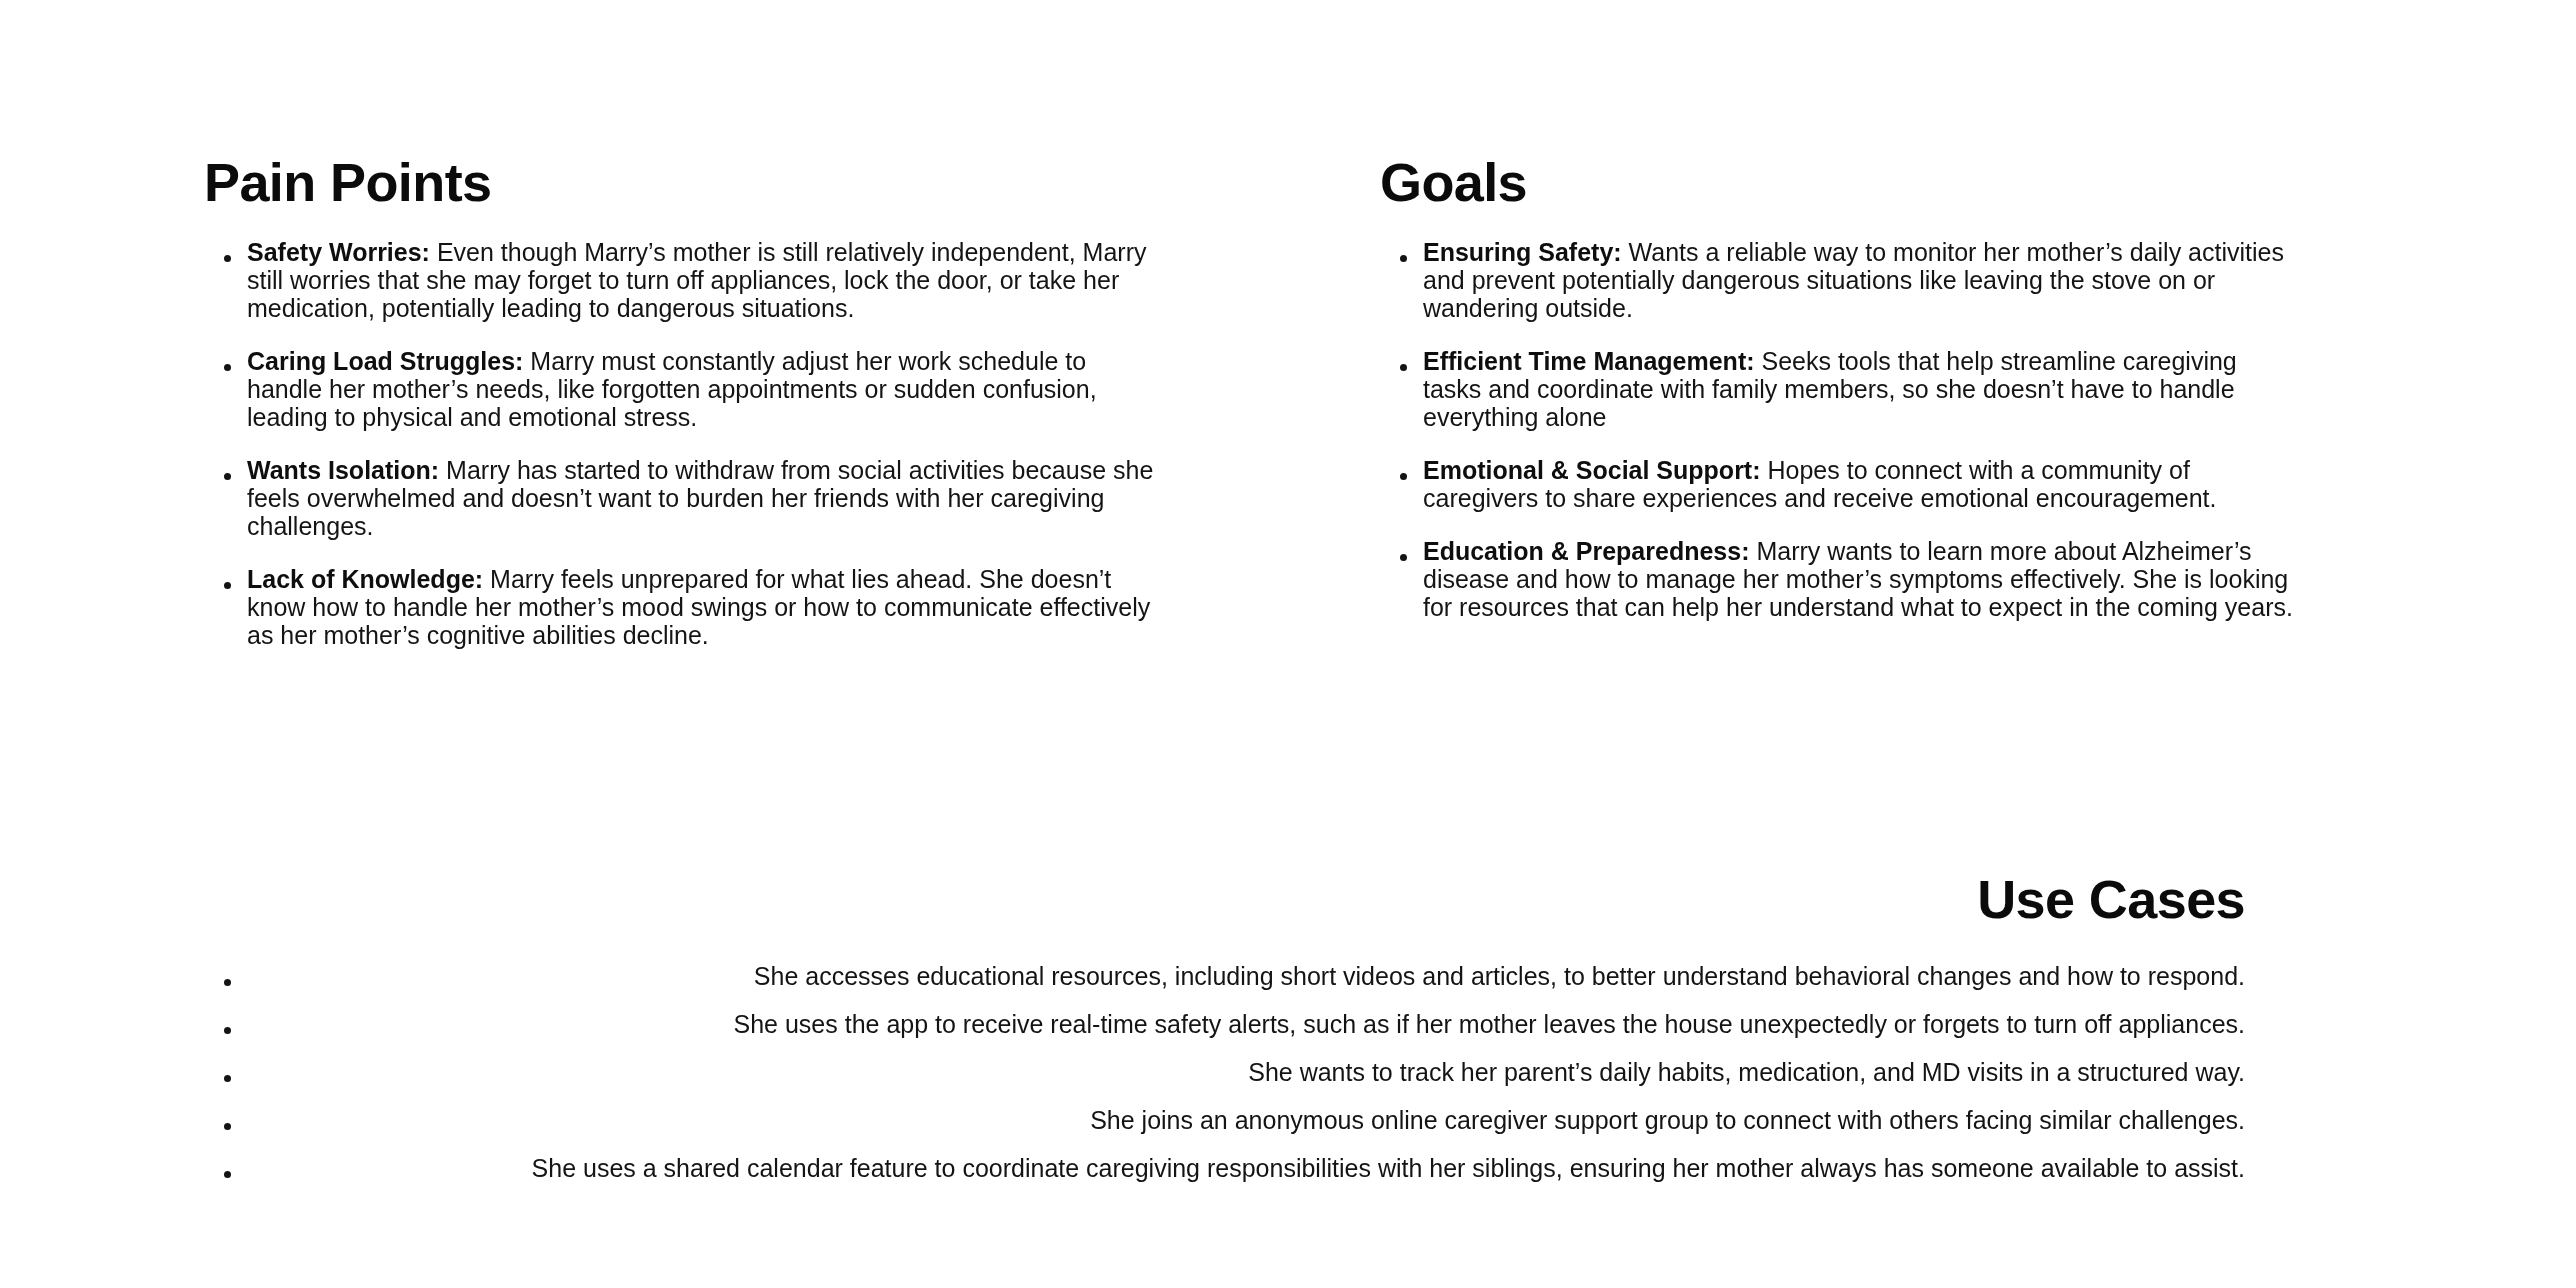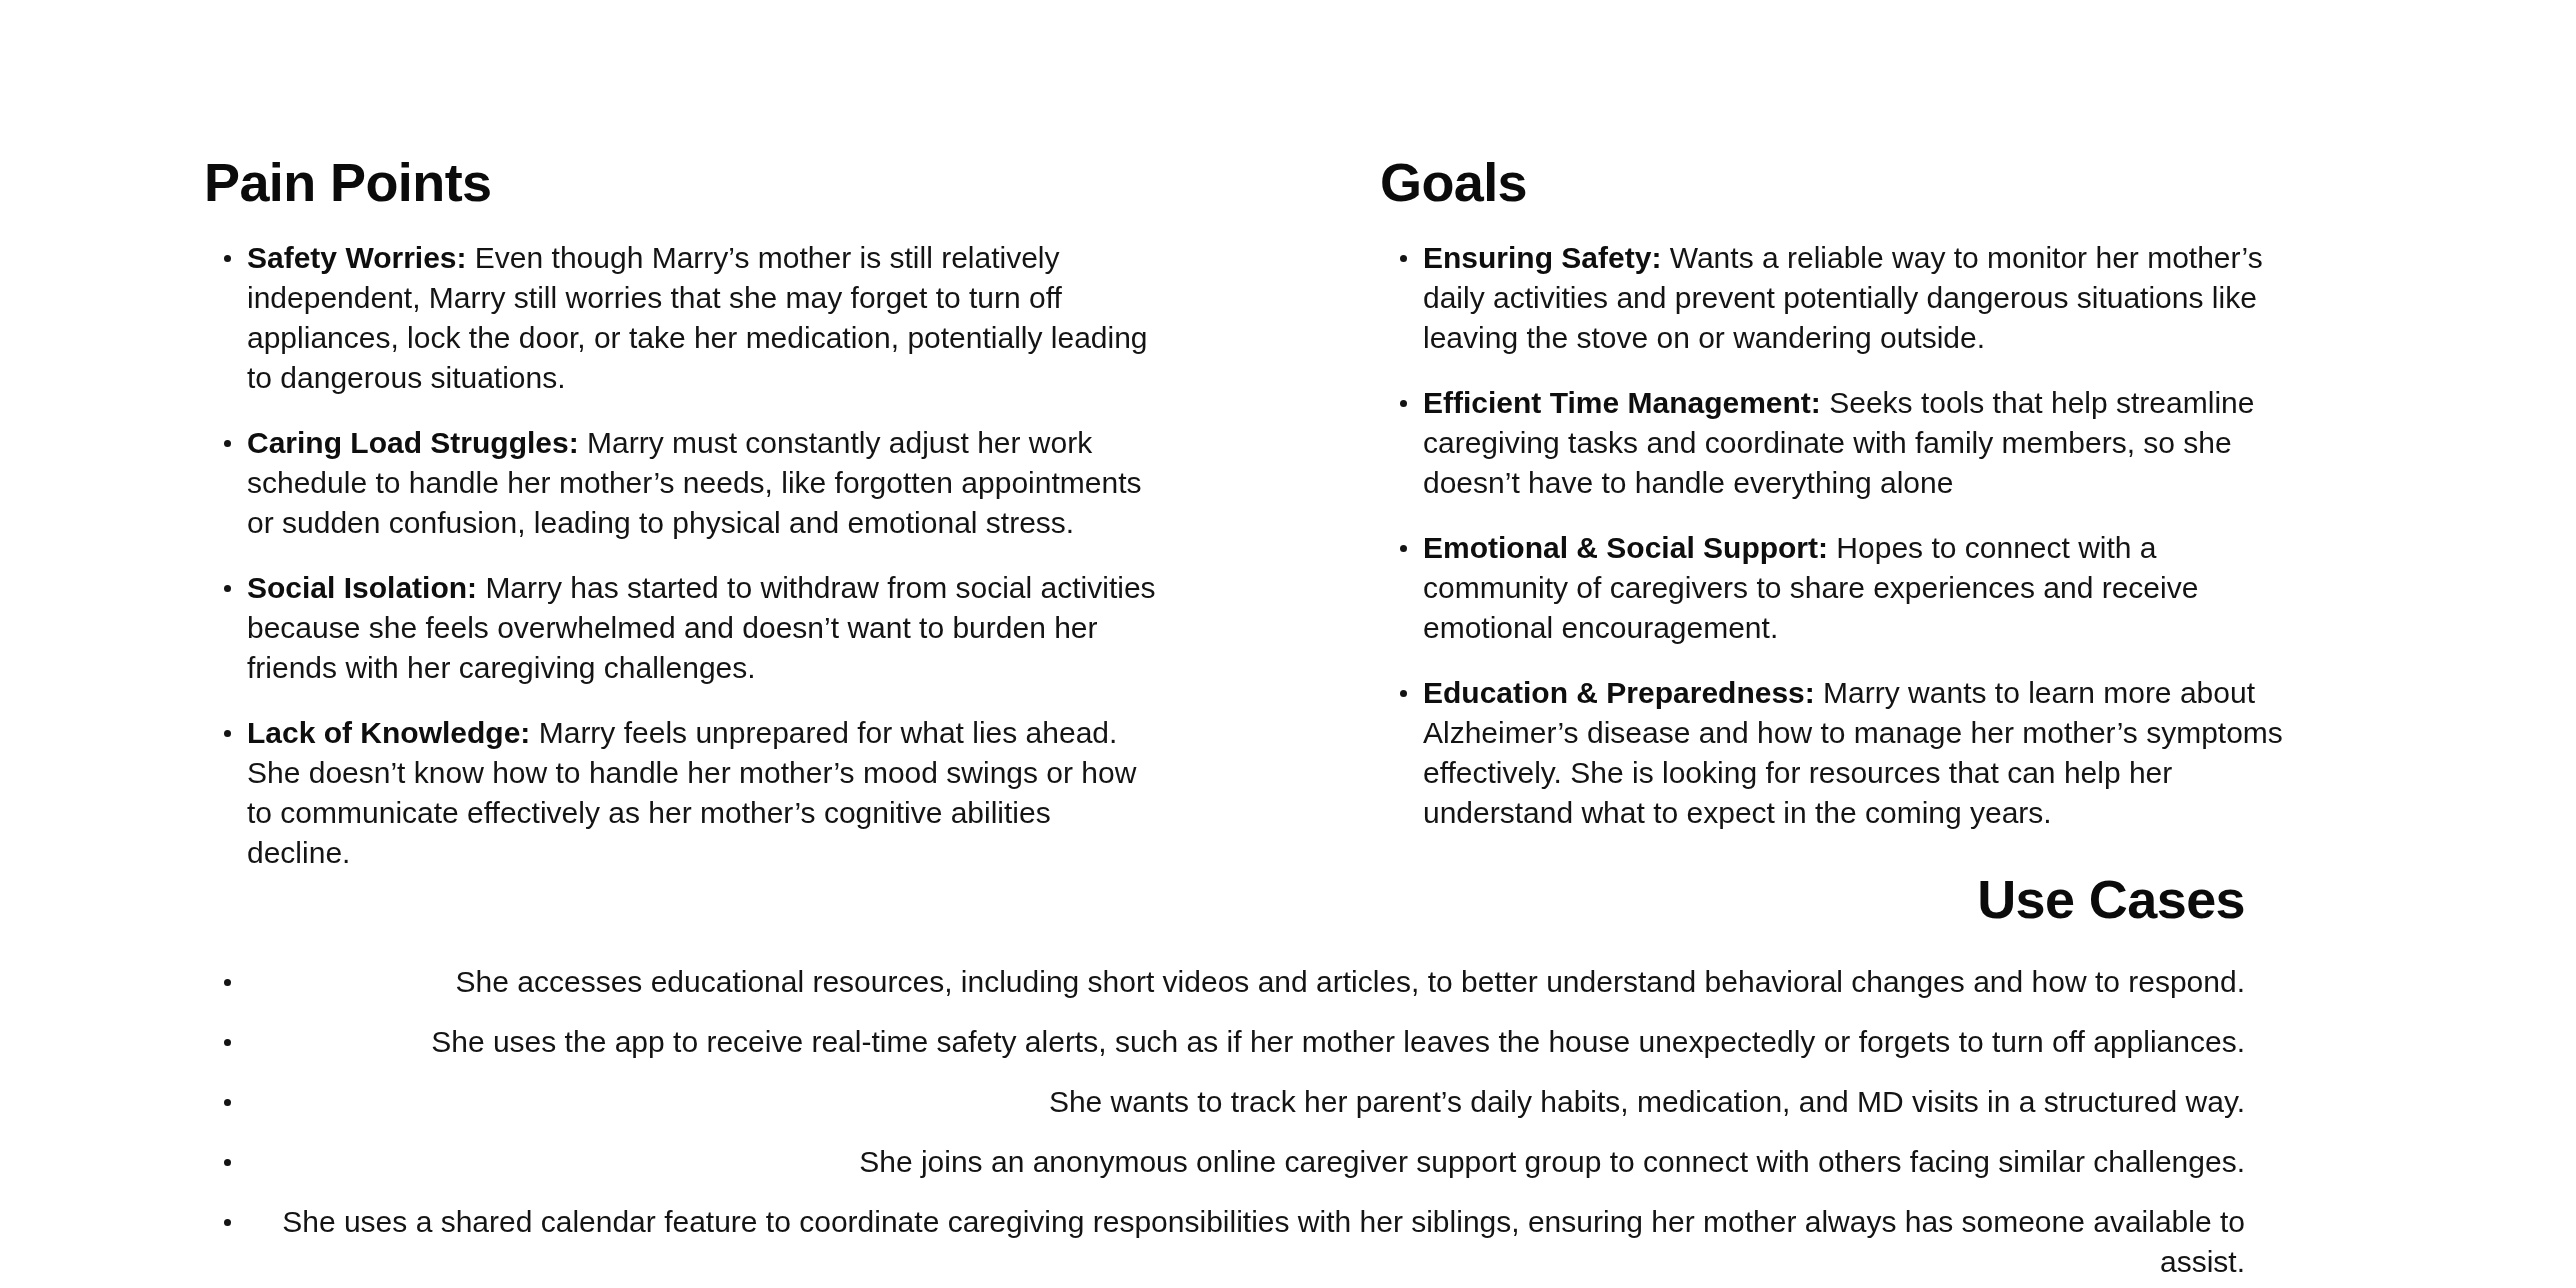--- a/index.html
+++ b/index.html
@@ -35,22 +35,22 @@
   .use-cases   .section-title { margin-bottom: 38px; }
 
   ul.bullet-list {
     list-style: none;
     margin: 0;
     padding: 0;
   }
   ul.bullet-list li {
     position: relative;
     padding-left: 43px;
-    font-size: 30px;
-    line-height: 40px;
+    font-size: 25px;
+    line-height: 28px;
     margin-bottom: 25px;
     color: #141414;
   }
   .use-cases ul.bullet-list li { margin-bottom: 20px; }
   ul.bullet-list li:last-child { margin-bottom: 0; }
 
   .bullet-dot {
     position: absolute;
     left: 19.5px;
     top: 17px;
@@ -75,21 +75,21 @@
       <span class="item-label">Safety Worries: </span>
       <span class="item-text">Even though Marry’s mother is still relatively independent, Marry still worries that she may forget to turn off appliances, lock the door, or take her medication, potentially leading to dangerous situations.</span>
     </li>
     <li>
       <span class="bullet-dot"></span>
       <span class="item-label">Caring Load Struggles: </span>
       <span class="item-text">Marry must constantly adjust her work schedule to handle her mother’s needs, like forgotten appointments or sudden confusion, leading to physical and emotional stress.</span>
     </li>
     <li>
       <span class="bullet-dot"></span>
-      <span class="item-label">Social Isolation: </span>
+      <span class="item-label">Wants Isolation: </span>
       <span class="item-text">Marry has started to withdraw from social activities because she feels overwhelmed and doesn’t want to burden her friends with her caregiving challenges.</span>
     </li>
     <li>
       <span class="bullet-dot"></span>
       <span class="item-label">Lack of Knowledge: </span>
       <span class="item-text">Marry feels unprepared for what lies ahead. She doesn’t know how to handle her mother’s mood swings or how to communicate effectively as her mother’s cognitive abilities decline.</span>
     </li>
   </ul>
 </section>
 

